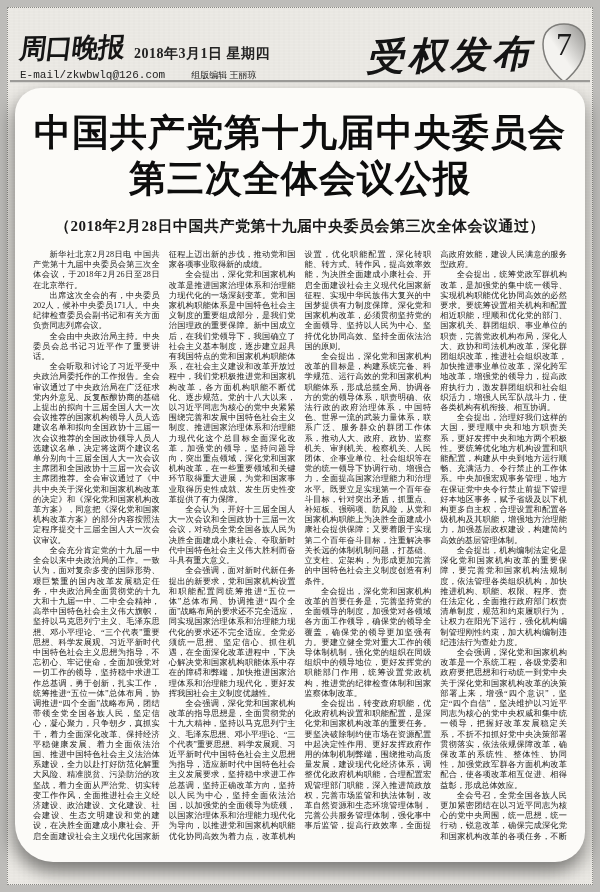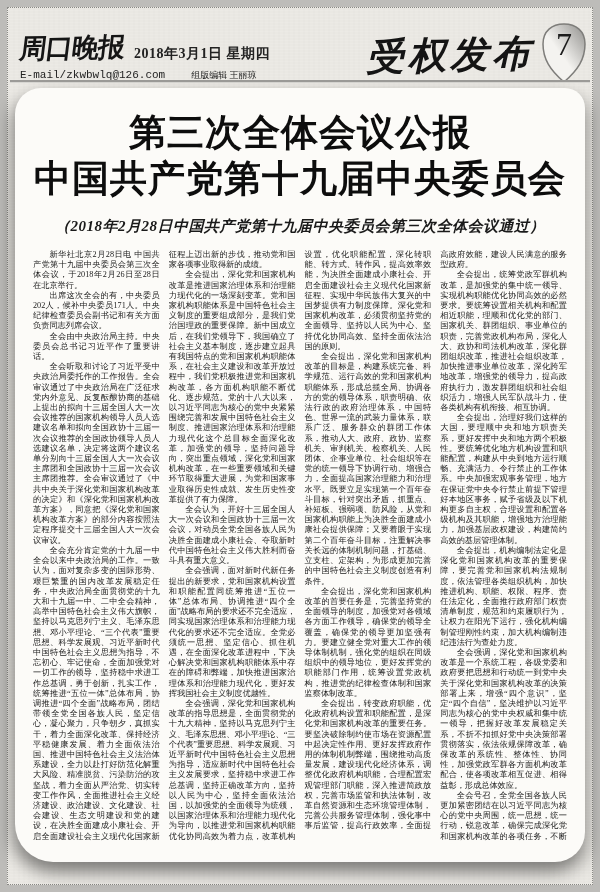--- a/index.html
+++ b/index.html
@@ -54,21 +54,21 @@
     box-shadow:-5px 9px 16px rgba(0,0,0,.32), 6px 10px 18px rgba(0,0,0,.22);
     padding:22px 18px 12px 18px;box-sizing:border-box;
   }
   .title{
     text-align:center;font-weight:900;color:#0d0d0d;
     font-size:37px;line-height:46px;letter-spacing:1px;
     font-family:"Liberation Serif",serif;
   }
   .subtitle{
     text-align:center;font-size:15px;font-weight:700;color:#1a1a1a;
-    margin-top:15px;letter-spacing:.5px;font-style:italic;
+    margin-top:15px;letter-spacing:.5px;
   }
   .columns{
     margin-top:14px;height:596px;overflow:hidden;
     column-count:4;column-gap:9px;column-fill:auto;
     font-size:8.2px;line-height:10.2px;color:#1b1b1b;
     text-align:justify;text-justify:inter-ideograph;
   }
   .columns p{margin:0;text-indent:2em;word-break:break-all;}
 </style>
 </head>
@@ -99,22 +99,22 @@
       </linearGradient>
     </defs>
     <path d="M24 60 C10 48 3 37 3 22 C3 9 12 2 24 2 C36 2 45 9 45 22 C45 37 38 48 24 60 Z" fill="url(#badgeGrad)" stroke="#7e7d7a" stroke-width="1.5"></path>
   </svg>
   <div class="num">7</div>
 </div>
 
 <div class="header-rule"></div>
 
 <div class="card">
+  <div class="title">中国共产党第十九届中央委员会</div>
   <div class="title">第三次全体会议公报</div>
-  <div class="title">中国共产党第十九届中央委员会</div>
   <div class="subtitle">（2018年2月28日中国共产党第十九届中央委员会第三次全体会议通过）</div>
   <div class="columns">
 
   <p class="para">新华社北京2月28日电 中国共产党第十九届中央委员会第三次全体会议，于2018年2月26日至28日在北京举行。</p>
       <p class="para">出席这次全会的有，中央委员202人，候补中央委员171人。中央纪律检查委员会副书记和有关方面负责同志列席会议。</p>
       <p class="para">全会由中央政治局主持。中央委员会总书记习近平作了重要讲话。</p>
       <p class="para">全会听取和讨论了习近平受中央政治局委托作的工作报告。全会审议通过了中央政治局在广泛征求党内外意见、反复酝酿协商的基础上提出的拟向十三届全国人大一次会议推荐的国家机构领导人员人选建议名单和拟向全国政协十三届一次会议推荐的全国政协领导人员人选建议名单，决定将这两个建议名单分别向十三届全国人大一次会议主席团和全国政协十三届一次会议主席团推荐。全会审议通过了《中共中央关于深化党和国家机构改革的决定》和《深化党和国家机构改革方案》，同意把《深化党和国家机构改革方案》的部分内容按照法定程序提交十三届全国人大一次会议审议。</p>
       <p class="para">全会充分肯定党的十九届一中全会以来中央政治局的工作。一致认为，面对复杂多变的国际形势、艰巨繁重的国内改革发展稳定任务，中央政治局全面贯彻党的十九大和十九届一中、二中全会精神，高举中国特色社会主义伟大旗帜，坚持以马克思列宁主义、毛泽东思想、邓小平理论、“三个代表”重要思想、科学发展观、习近平新时代中国特色社会主义思想为指导，不忘初心、牢记使命，全面加强党对一切工作的领导，坚持稳中求进工作总基调，勇于创新，扎实工作，统筹推进“五位一体”总体布局，协调推进“四个全面”战略布局，团结带领全党全国各族人民，坚定信心，凝心聚力，只争朝夕，真抓实干，着力全面深化改革、保持经济平稳健康发展、着力全面依法治国、推进中国特色社会主义法治体系建设，全力以赴打好防范化解重大风险、精准脱贫、污染防治的攻坚战，着力全面从严治党、切实转变工作作风，全面推进社会主义经济建设、政治建设、文化建设、社会建设、生态文明建设和党的建设，在决胜全面建成小康社会、开启全面建设社会主义现代化国家新征程上迈出新的步伐，推动党和国家各项事业取得新的成绩。</p>
       <p class="para">全会提出，深化党和国家机构改革是推进国家治理体系和治理能力现代化的一场深刻变革。党和国家机构职能体系是中国特色社会主义制度的重要组成部分，是我们党治国理政的重要保障。新中国成立后，在我们党领导下，我国确立了社会主义基本制度，逐步建立起具有我国特点的党和国家机构职能体系，在社会主义建设和改革开放过程中，我们党积极推进党和国家机构改革，各方面机构职能不断优化、逐步规范。党的十八大以来，以习近平同志为核心的党中央紧紧围绕完善和发展中国特色社会主义制度、推进国家治理体系和治理能力现代化这个总目标全面深化改革，加强党的领导，坚持问题导向，突出重点领域，深化党和国家机构改革，在一些重要领域和关键环节取得重大进展，为党和国家事业取得历史性成就、发生历史性变革提供了有力保障。</p>
       <p class="para">全会认为，开好十三届全国人大一次会议和全国政协十三届一次会议，对动员全党全国各族人民为决胜全面建成小康社会、夺取新时代中国特色社会主义伟大胜利而奋斗具有重大意义。</p>

